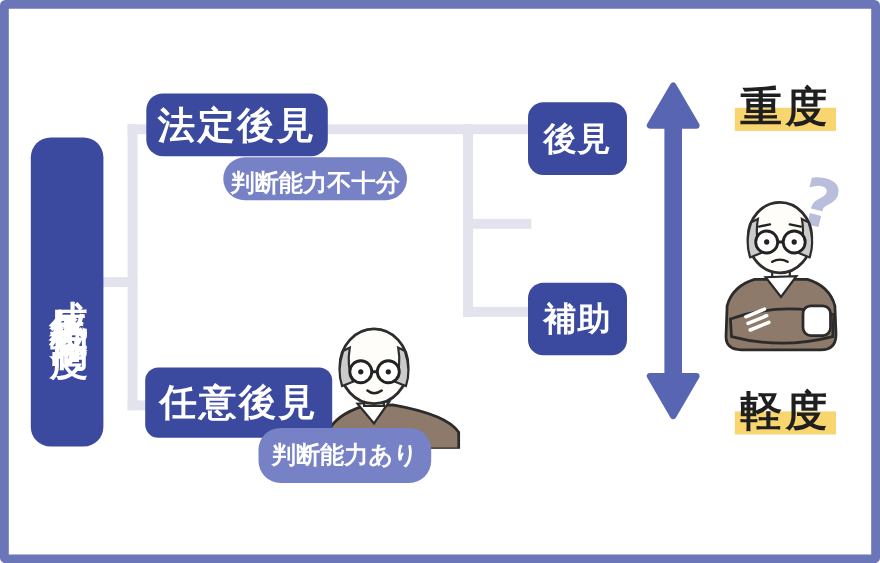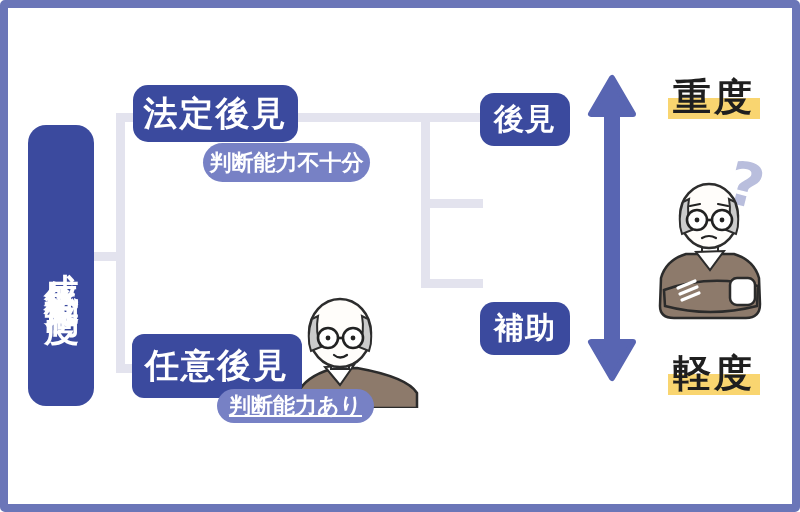--- a/index.html
+++ b/index.html
@@ -33,38 +33,38 @@
   }
   .root-node .vtext {
     writing-mode: vertical-rl;
     text-orientation: upright;
     font-size: 35px;
     letter-spacing: 7px;
     line-height: 1;
   }
   .legal-node  { left: 133px; top: 85px;  width: 165px; height: 57px; border-radius: 15px; font-size: 34px; letter-spacing: 2px; }
   .voluntary-node { left: 132px; top: 334px; width: 170px; height: 64px; border-radius: 12px; font-size: 34px; letter-spacing: 2px; }
-  .type-node { left: 480px; width: 90px; height: 53px; border-radius: 14px; font-size: 30px; letter-spacing: 1px; }
+  .type-node { left: 480px; width: 90px; height: 66px; border-radius: 14px; font-size: 30px; letter-spacing: 1px; }
   .type-node.t0 { top: 93px; }
   .type-node.t1 { top: 177px; }
-  .type-node.t2 { top: 257px; margin-top: 45px; }
+  .type-node.t2 { top: 257px; }
 
   .badge {
     position: absolute;
     background: #7781c5;
     color: #ffffff;
     font-weight: bold;
     font-size: 22px;
     display: flex; align-items: center; justify-content: center;
     border-radius: 20px;
     z-index: 4;
     letter-spacing: 0px;
   }
-  .legal-badge { left: 203px; top: 143px; width: 167px; height: 39px; }
-  .voluntary-badge { left: 217px; top: 389px; width: 157px; height: 34px; text-decoration: underline; }
+  .legal-badge { left: 203px; top: 143px; width: 167px; height: 39px; align-items: flex-end; }
+  .voluntary-badge { left: 235px; top: 389px; width: 157px; height: 50px; }
 
   .severity-arrow { position: absolute; left: 584px; top: 68px; width: 56px; height: 320px; z-index: 1; }
 
   .severity-label {
     position: absolute; left: 668px; width: 92px; height: 46px; z-index: 2;
   }
   .severity-label.top-label { top: 74px; }
   .severity-label.bottom-label { top: 350px; }
   .severity-label .hl {
     position: absolute; left: 0; top: 24px; width: 92px; height: 21px;

